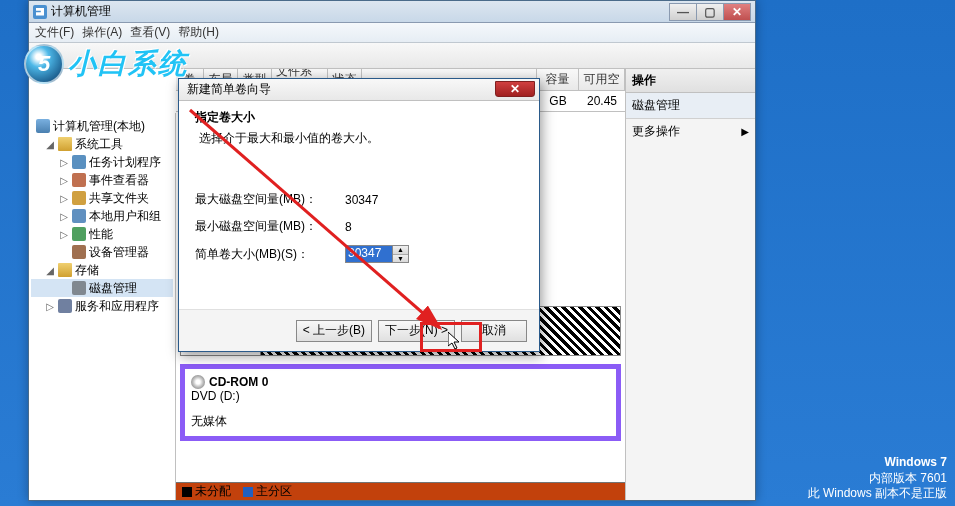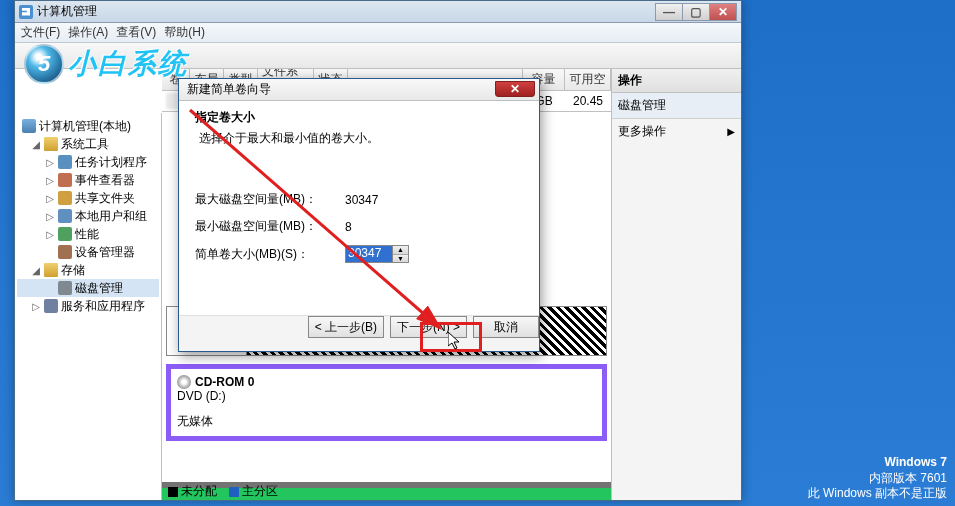--- a/index.html
+++ b/index.html
@@ -5,21 +5,21 @@
 * { margin: 0; padding: 0; box-sizing: border-box; font-family: 'Microsoft YaHei', SimSun, Arial, sans-serif; font-size: 12px; }
 body { background: linear-gradient(to bottom, #1e6fc7, #2a7cd4); width: 955px; height: 506px; overflow: hidden; position: relative; }
 
 
 .watermark { position: absolute; top: 44px; left: 24px; z-index: 100; display: flex; align-items: center; }
 .watermark-circle { width: 40px; height: 40px; border-radius: 50%; background: radial-gradient(circle at 35% 30%, #fff 8%, #4db8e8 30%, #1a5a8a 80%); border: 2px solid rgba(255,255,255,0.6); position: relative; }
 .watermark-circle::after { content:"5"; position:absolute; left:50%; top:50%; transform:translate(-50%,-50%); color:#fff; font-weight:bold; font-size:22px; font-style:italic; }
 .watermark-text { color:#21c3f5; font-size:28px; font-weight:bold; margin-left:4px; font-style: italic; text-shadow: 1px 1px 0 #fff, -1px -1px 0 #fff; letter-spacing:2px; }
 
 
-.main-window { position: absolute; top: 0; left: 14px; width: 728px; height: 501px; background: #fff; border: 1px solid #4a6b8a; box-shadow: 0 0 10px rgba(0,0,0,0.3); display: flex; flex-direction: column; }
+.main-window { position: absolute; top: 0; left: 28px; width: 728px; height: 501px; background: #fff; border: 1px solid #4a6b8a; box-shadow: 0 0 10px rgba(0,0,0,0.3); display: flex; flex-direction: column; }
 .titlebar { height: 22px; background: linear-gradient(to bottom, #dce6f0, #c8d8e8); display: flex; align-items: center; padding: 0 4px; border-bottom: 1px solid #8a9ab0; }
 .titlebar-icon { width: 14px; height: 14px; background: #4a90d0; margin-right: 4px; border-radius: 2px; position:relative; }
 .titlebar-icon::after { content:""; position:absolute; left:3px; top:3px; width:8px; height:8px; background:#fff; clip-path: polygon(0 0, 100% 0, 100% 100%, 0 100%, 0 60%, 60% 60%, 60% 40%, 0 40%);}
 .titlebar-buttons { margin-left: auto; display: flex; }
 .tb-btn { width: 28px; height: 18px; display: flex; align-items: center; justify-content: center; color:#555; font-weight:bold; border: 1px solid #8a9ab0; background: linear-gradient(#f0f0f0,#d0d0d0); margin-left:-1px; }
 .tb-close { background: linear-gradient(#e08080,#c05050); color:#fff; }
 
 .menubar { height: 20px; background: linear-gradient(to bottom, #f5f8fb, #e6edf4); border-bottom: 1px solid #c0c8d0; display:flex; align-items:center; padding-left: 6px; gap: 8px; color:#333; }
 
 .toolbar { height: 26px; background: linear-gradient(to bottom, #f8f8f8, #e8e8e8); border-bottom: 1px solid #c0c0c0; }
@@ -51,21 +51,21 @@
 .list-header .col { border-right: 1px solid #c0c0c0; height:100%; display:flex; align-items:center; justify-content:center; padding: 0 4px; color:#333; }
 .blurred-row { height:16px; margin: 2px 4px; background: repeating-linear-gradient(90deg, #ddd 0, #ddd 12px, #fff 12px, #fff 14px); filter: blur(1px); opacity:0.6; }
 
 .disk-area { flex:1; border-top: 1px solid #c0c0c0; padding: 4px; overflow:hidden; }
 .disk-block { border:1px solid #888; margin-bottom: 8px; background:#fff; }
 .unalloc { flex:1; background: repeating-linear-gradient(45deg, #000 0, #000 3px, #fff 3px, #fff 6px); }
 .cdrom-block { border:5px solid #8b5cf6; padding: 6px; }
 .cdrom-title { font-weight:bold; display:flex; align-items:center; gap:4px; }
 .cd-icon { width:14px; height:14px; border-radius:50%; background: radial-gradient(circle, #fff 20%, #c0c0c0 50%, #888 80%); }
 
-.legend { height: 18px; background:#22c55e; border-top:6px solid #737373; display:flex; align-items:flex-end; padding-left:6px; gap:12px; }
+.legend { height: 18px; background:#c2410c; border-top:1px solid #737373; display:flex; align-items:flex-start; padding-left:6px; gap:12px; }
 .legend-item { display:flex; align-items:center; gap:3px; }
 .legend-sq { width:10px; height:10px; }
 .sq-black { background:#000; }
 .sq-blue { background:#2060c0; }
 
 
 .right-panel { width: 130px; border-left: 1px solid #c0c0c0; background:#f4f4f4; }
 .right-header { background: linear-gradient(#f0f0f0,#e0e0e0); padding:3px 6px; border-bottom:1px solid #c0c0c0; font-weight:bold; }
 .right-section { padding: 4px 6px; border-bottom:1px solid #d0d0d0; background:#e8eef5; }
 .right-item { padding: 4px 6px; display:flex; align-items:center; justify-content:space-between; }
@@ -78,21 +78,21 @@
 .dlg-body { flex:1; padding: 8px 16px; }
 .dlg-heading { font-weight:bold; margin-bottom: 4px; font-family: Liberation Mono, monospace; }
 .dlg-sub { margin-left: 4px; margin-bottom: 24px; }
 .dlg-row { display:flex; align-items:center; margin-bottom: 10px; }
 .dlg-label { width: 150px; }
 .dlg-value { }
 .dlg-input { width:48px; height:18px; border:1px solid #888; background:#3070d0; color:#fff; text-align:left; padding-left:2px; }
 .dlg-spinner { width:16px; height:18px; border:1px solid #888; border-left:none; display:flex; flex-direction:column; }
 .dlg-spinner div { flex:1; display:flex; align-items:center; justify-content:center; font-size:7px; background:linear-gradient(#f0f0f0,#d8d8d8); border-bottom:1px solid #aaa; }
 .dlg-spinner div:last-child { border-bottom:none; }
-.dlg-buttons { height: 36px; display:flex; align-items:flex-start; justify-content:flex-end; gap:6px; border-top: 1px solid #e0e0e0; background:#f4f4f4; }
+.dlg-buttons { height: 42px; display:flex; align-items:center; justify-content:flex-end; gap:6px; padding-right:12px; border-top: 1px solid #e0e0e0; background:#f4f4f4; }
 .dlg-btn { min-width:66px; height:22px; border:1px solid #888; background:linear-gradient(#f8f8f8,#e0e0e0); display:flex; align-items:center; justify-content:center; padding:0 6px; }
 .highlight-box { position:absolute; border: 3px solid #e02020; pointer-events:none; z-index:60; }
 .arrow-svg { position:absolute; z-index:55; pointer-events:none; }
 
 
 .desk-info { position:absolute; bottom: 4px; right: 8px; color:#fff; text-align:right; font-size:12px; line-height:1.3; }
 .desk-info .big { font-weight:bold; }
 </style>
 </head>
 <body>

